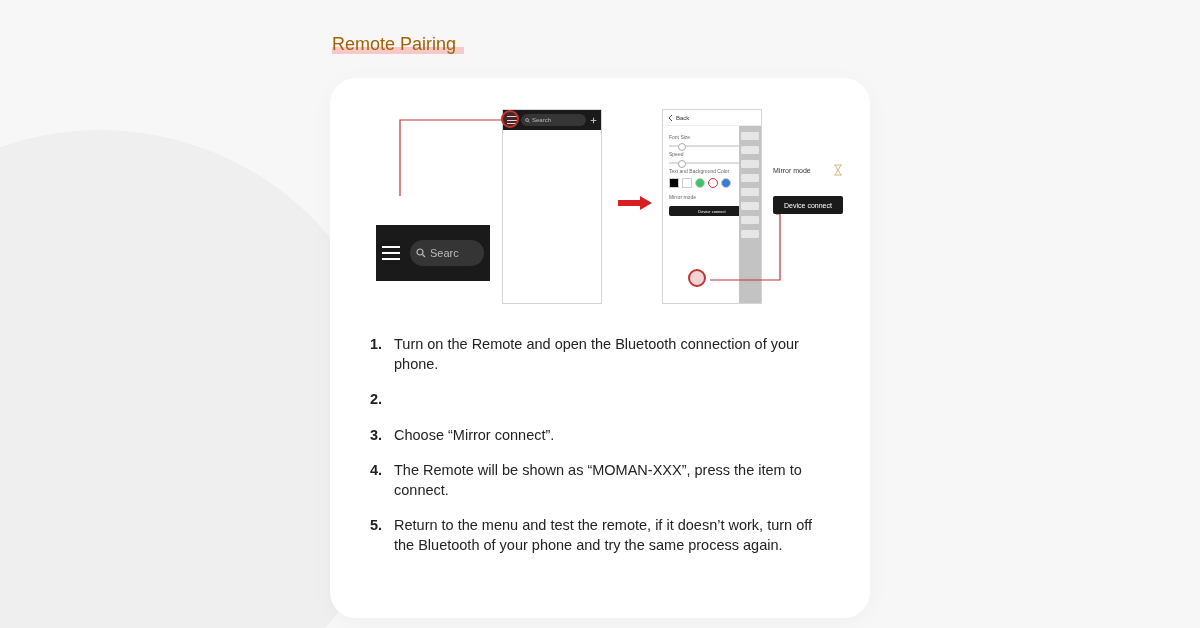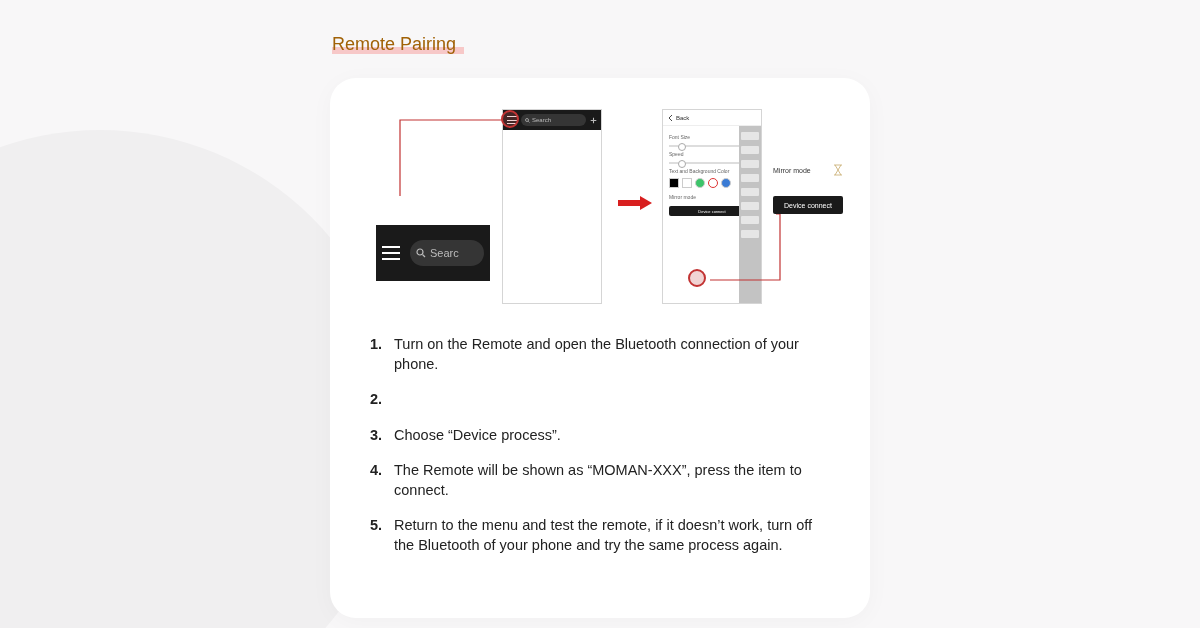--- a/index.html
+++ b/index.html
@@ -159,21 +159,21 @@
   <ol class="instructions">
     <li class="step">
         <span class="num">1.</span>
         <span>Turn on the Remote and open the Bluetooth connection of your phone.</span>
       </li>
     <li class="step">
         <span class="num">2.</span>
       </li>
     <li class="step">
         <span class="num">3.</span>
-        <span>Choose “Device process”.</span>
+        <span>Choose “Mirror connect”.</span>
       </li>
     <li class="step">
         <span class="num">4.</span>
         <span>The Remote will be shown as “MOMAN-XXX”, press the item to connect.</span>
       </li>
     <li class="step">
         <span class="num">5.</span>
         <span>Return to the menu and test the remote, if it doesn’t work, turn off the Bluetooth of your phone and try the same process again.</span>
       </li>
   </ol>

